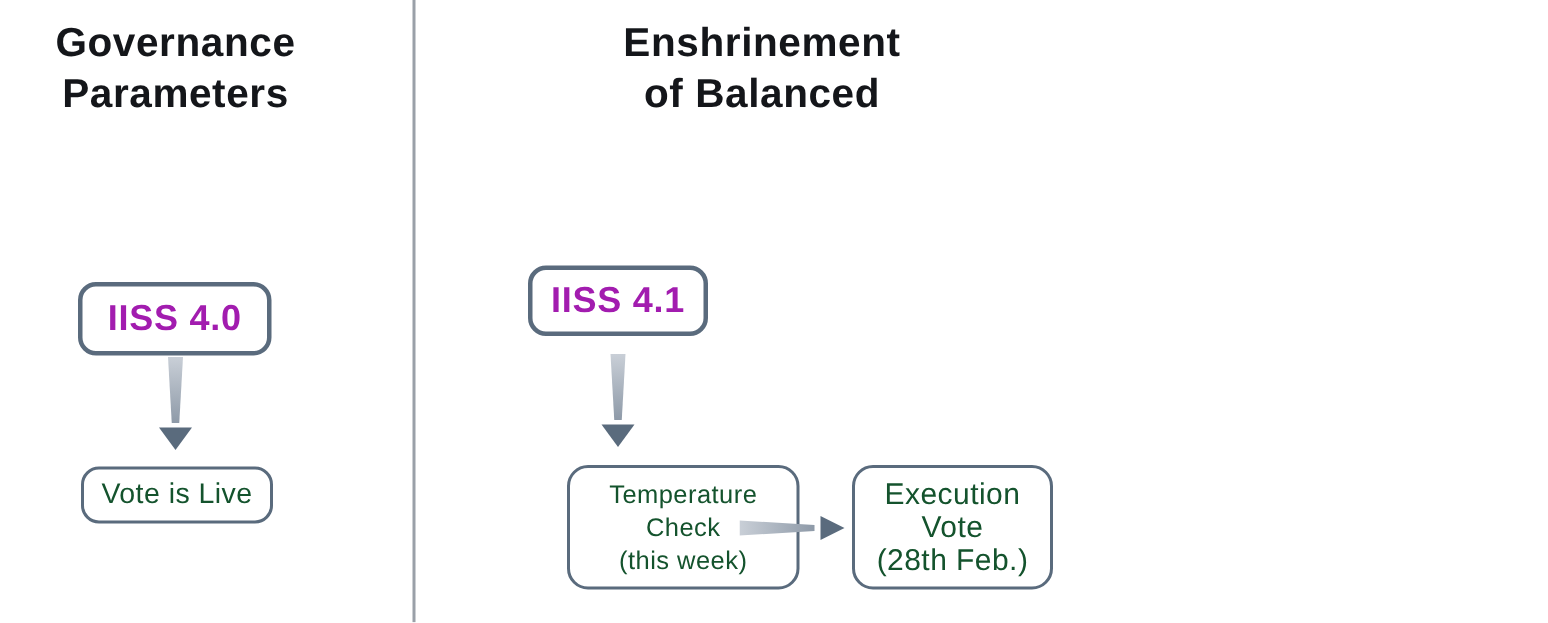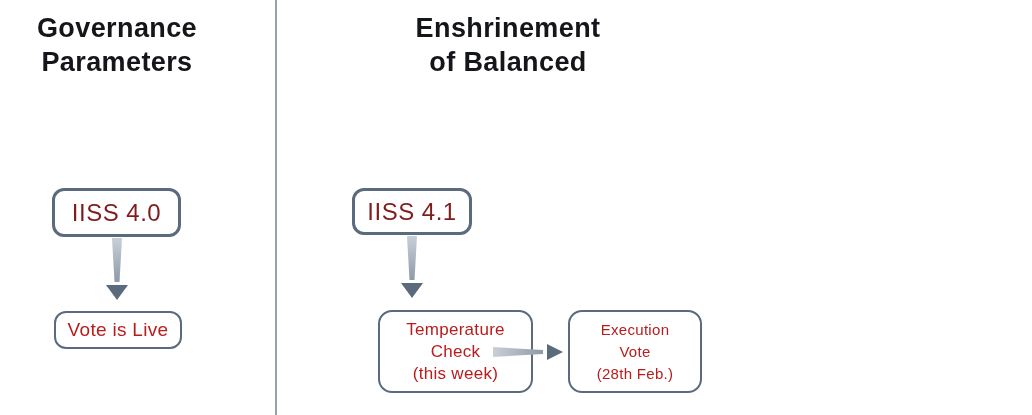--- a/index.html
+++ b/index.html
@@ -35,36 +35,36 @@
     display: flex;
     align-items: center;
     justify-content: center;
     text-align: center;
     background: #ffffff;
     border: 3px solid #5a6b7d;
   }
   .node .label { white-space: pre-line; }
   .node-primary {
     border-radius: 12px;
-    font-weight: normal;
+    font-weight: bold;
     font-size: 24px;
     letter-spacing: 0.5px;
-    color: #7f1d1d;
+    color: #a21caf;
   }
   .node-secondary {
     border-radius: 12px;
     border-width: 2.5px;
-    color: #b91c1c;
+    color: #14532d;
     letter-spacing: 0.3px;
   }
   .node-iiss40   { left: 52px;  top: 188px; width: 129px; height: 49px; }
   .node-votelive { left: 54px;  top: 311px; width: 128px; height: 38px; font-size: 19px; }
-  .node-iiss41   { left: 352px; top: 188px; width: 120px; height: 47px; text-align: right; }
+  .node-iiss41   { left: 352px; top: 177px; width: 120px; height: 47px; text-align: right; }
   .node-tempcheck { left: 338px; top: 310px; width: 155px; height: 83px; font-size: 17px; line-height: 22px; border-radius: 14px; margin-left: 40px; }
-  .node-execvote  { left: 568px; top: 310px; width: 134px; height: 83px; font-size: 15px; line-height: 22px; border-radius: 14px; }
+  .node-execvote  { left: 568px; top: 310px; width: 134px; height: 83px; font-size: 20px; line-height: 22px; border-radius: 14px; }
   .arrow { position: absolute; }
   .arrow-1 { left: 97px;  top: 238px; }
   .arrow-2 { left: 392px; top: 236px; }
   .arrow-3 { left: 493px; top: 339px; }
 </style>
 </head>
 <body>
 
 <div class="canvas">
 

